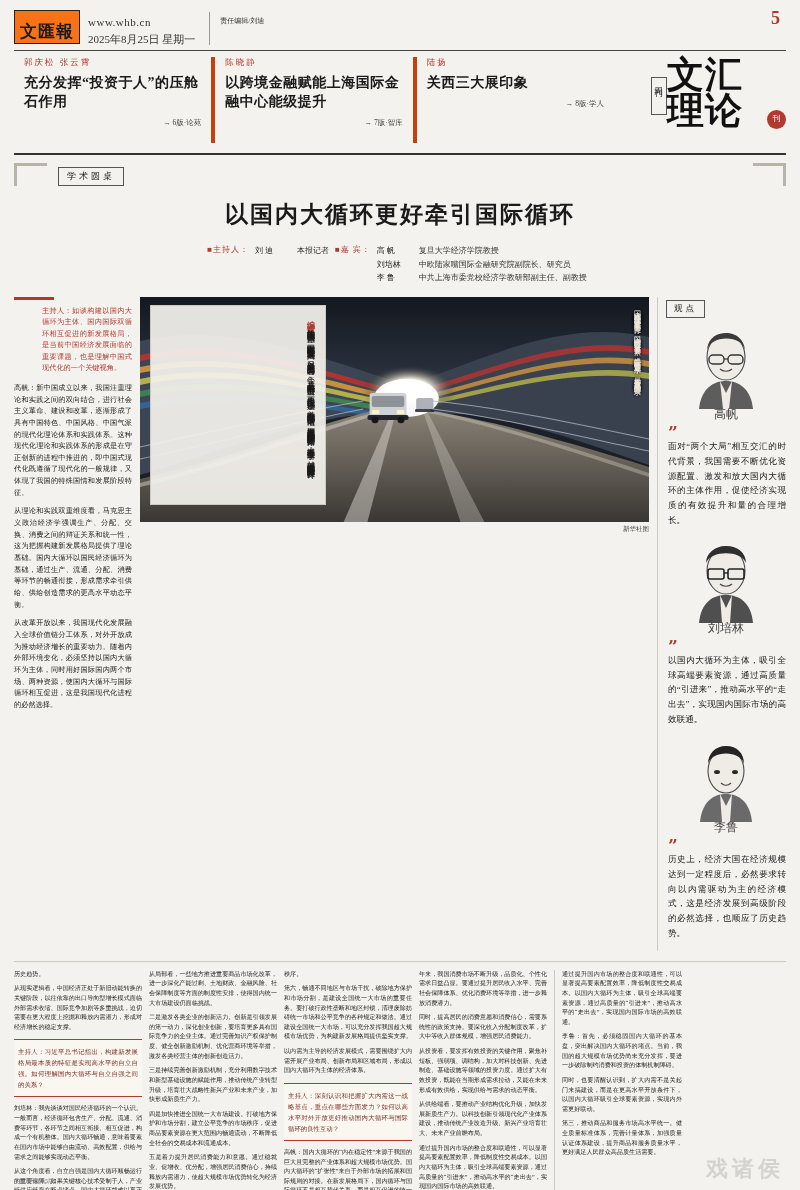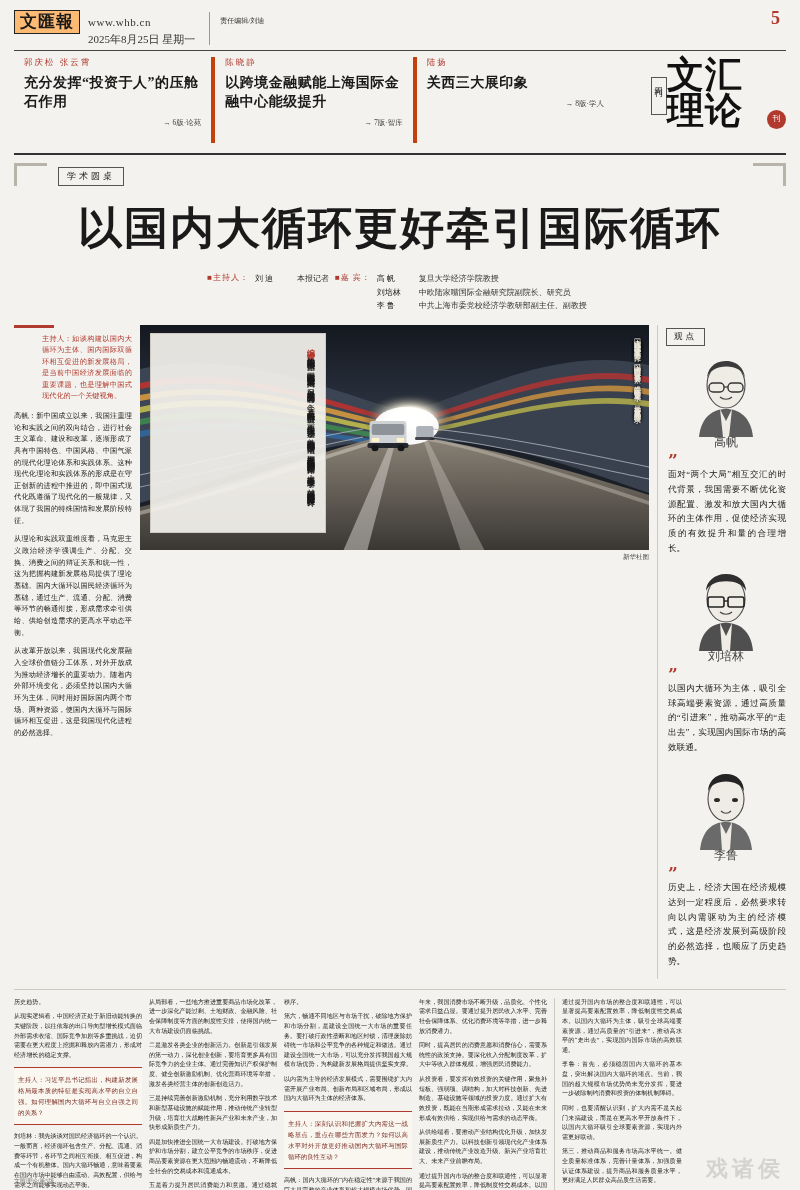--- a/index.html
+++ b/index.html
@@ -25,23 +25,23 @@
     border-bottom:1px solid #444;
     padding-bottom:3px;
     position:relative;
   }
   .mh-logo{
     font-family:"DejaVu Serif",serif;
     font-weight:bold;
     font-size:17px;
     letter-spacing:1px;
     border:1px solid #222;
-    padding:1px 5px 2px 5px;
+    padding:11px 5px 2px 5px;
     line-height:1.1;
-    background:#fdba74;
+    background:#f97316;
   }
   .mh-meta{
     margin-left:8px;
     font-size:11px;
     line-height:1.5;
     color:#333;
     padding-top:4px;
   }
   .mh-meta .u{letter-spacing:.5px;}
   .mh-sep{
@@ -124,21 +124,21 @@
     border-left:3px solid #b9b4a9;border-top:3px solid #b9b4a9;
   }
   .corner-tr{
     position:absolute;right:0;top:-2px;width:30px;height:20px;
     border-right:3px solid #b9b4a9;border-top:3px solid #b9b4a9;
   }
 
   
   .headline{
     text-align:center;
-    font-size:44px;
+    font-size:23px;
     font-weight:bold;
     letter-spacing:2px;
     margin:14px 0 4px 0;
     font-family:"DejaVu Serif",serif;
   }
 
   
   .panel{
     display:flex;justify-content:center;margin-top:14px;font-size:8px;
   }

